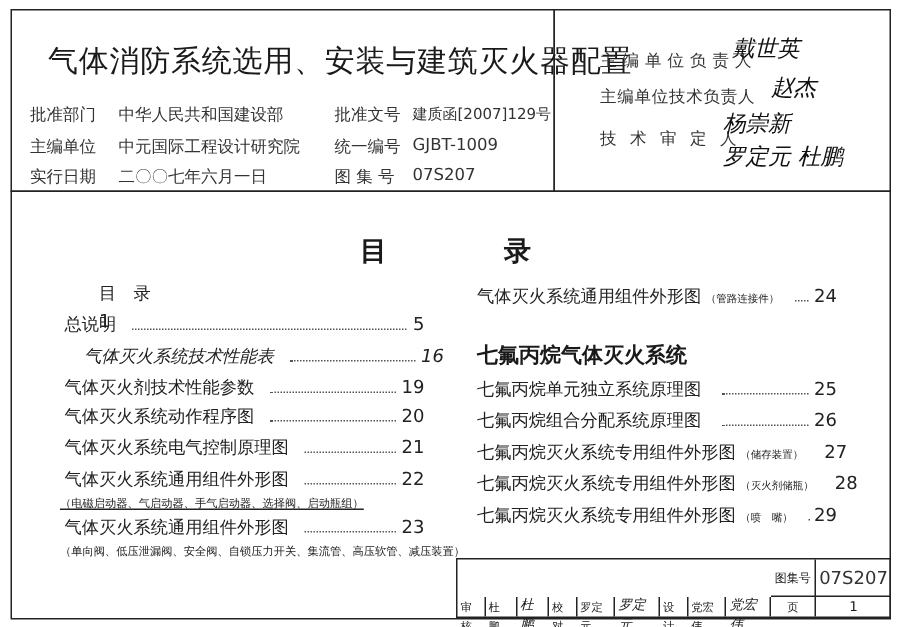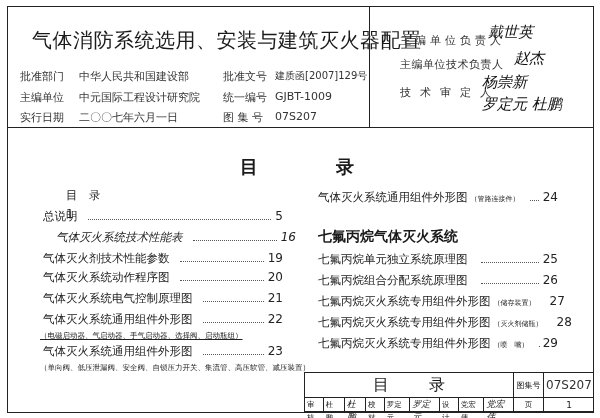--- a/index.html
+++ b/index.html
@@ -158,21 +158,20 @@
     <span class="pg">28</span>
 </div>
 <div class="toc-item" style="left:318px; top:336px; width:240px;">
   <span class="lbl">七氟丙烷灭火系统专用组件外形图</span>
     <span class="note">（喷　嘴）</span>
     <span class="dots"></span>
     <span class="pg">29</span>
 </div>
 
 <div class="tb">
-  <div class="cell tb-title">目录</div>
   <div class="cell tb-atlas-lbl">图集号</div>
   <div class="cell tb-atlas-val">07S207</div>
   <div class="tb-sigrow">
     <span>审核</span>
     <span>杜 鹏</span>
     <span class="s">杜鹏</span>
     <span>校对</span>
     <span>罗定元</span>
     <span class="s">罗定元</span>
     <span>设计</span>

